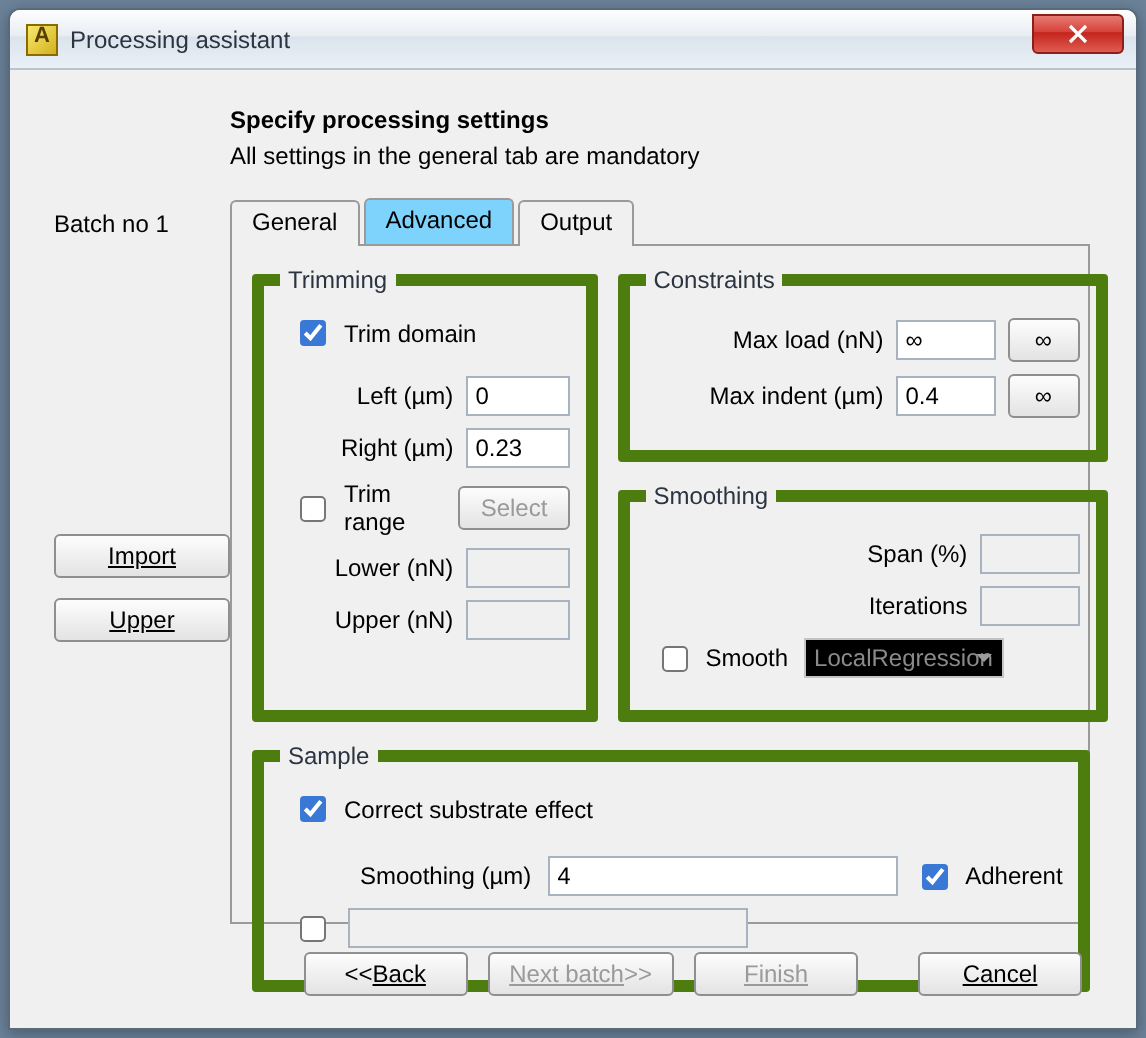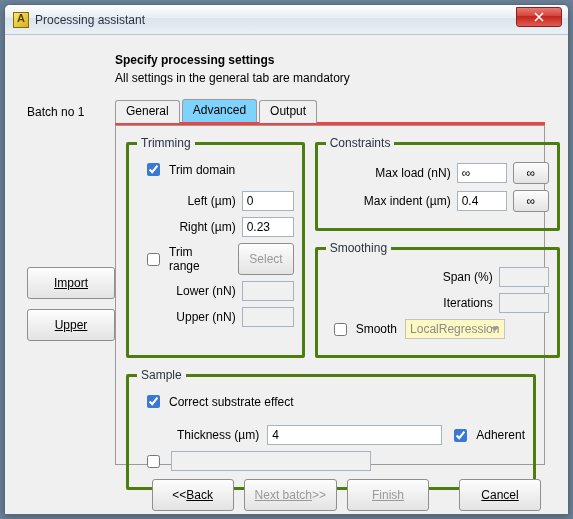--- a/index.html
+++ b/index.html
@@ -11,40 +11,40 @@
 .titlebar .ttext { color:#2b3440; }
 .closebtn { margin-left:auto; width:46px; height:20px; background: linear-gradient(#e67a72,#d5423a 45%,#c3251c 46%,#df5b52); border:1px solid #8a2018; border-radius:0 3px 3px 3px; color:#fff; display:flex; align-items:center; justify-content:center; margin-right:6px; margin-top:-6px; cursor:pointer; }
 .closebtn svg { width:10px; height:10px; }
 .client { padding: 18px 22px 14px 22px; background:#f0f0f0; height:calc(100% - 30px); }
 .hdr-title { font-weight:bold; margin-left:88px; }
 .hdr-sub { margin:4px 0 14px 88px; }
 .row { display:flex; }
 .leftcol { width:88px; display:flex; flex-direction:column; }
 .batchlbl { margin-top:6px; }
 .sidebtns { margin-top:148px; display:flex; flex-direction:column; gap:10px; }
-.btn { background:linear-gradient(#fdfdfd,#e3e3e3); border:1px solid #8f8f8f; border-radius:3px; height:32px; padding:0 10px; cursor:pointer; display:inline-flex; align-items:center; justify-content:center; }
+.btn { background:linear-gradient(#fdfdfd,#e3e3e3); border:1px solid #8f8f8f; border-radius:3px; height:22px; padding:0 10px; cursor:pointer; display:inline-flex; align-items:center; justify-content:center; }
 .btn.disabled { color:#9a9a9a; cursor:default; }
 .btn .ul { text-decoration:underline; }
-.tabs { display:flex; border-bottom:4px solid #ef4444; margin-bottom:-1px; }
+.tabs { display:flex; border-bottom:1px solid #ef4444; margin-bottom:-1px; }
 .tab { padding:3px 10px 4px; border:1px solid #9a9a9a; border-bottom:none; background:#f0f0f0; border-radius:3px 3px 0 0; margin-right:2px; cursor:pointer; position:relative; top:1px; }
 .tab.active { background:#7dd3fc; top:0; padding-bottom:5px; }
 .tabbody { border:1px solid #9a9a9a; background:#fff; padding:10px; width:430px; height:340px; background:#f0f0f0; }
 .cols { display:flex; gap:10px; }
-fieldset { border:3px solid #4d7c0f; border-radius:2px; padding:6px 8px 10px; margin:0; }
+fieldset { border:6px solid #4d7c0f; border-radius:2px; padding:6px 8px 10px; margin:0; }
 legend { padding:0 4px; color:#2b3440; }
 .field { display:flex; align-items:center; justify-content:flex-end; gap:6px; margin:6px 0; }
 .field label { white-space:nowrap; }
 input.txt { height:20px; border:1px solid #a7b4c0; padding:1px 4px; background:#fff; }
 input.txt.dis { background:#f0f0f0; color:#888; }
 .chk { display:inline-flex; align-items:center; gap:6px; }
 input[type=checkbox]{ width:13px; height:13px; accent-color:#3a78d6; }
 .small { width:50px; }
 .med { width:52px; }
 .wide { width:175px; }
-.sel { height:20px; border:1px solid #c4c4c4; background:#fef9c3; color:#8a8a8a; padding:1px 14px 1px 4px; position:relative; display:inline-flex; align-items:center; width:100px; }
+.sel { height:20px; border:1px solid #c4c4c4; background:#000000; color:#8a8a8a; padding:1px 14px 1px 4px; position:relative; display:inline-flex; align-items:center; width:100px; }
 .sel::after{ content:""; position:absolute; right:5px; top:7px; border:4px solid transparent; border-top-color:#9a9a9a;}
 .infbtn { width:36px; height:22px; }
 .footer { display:flex; justify-content:flex-end; gap:10px; margin:14px 4px 0 0; }
 .footer .btn { min-width:82px; }
 .lfs { width:200px; }
 .rfs { width:245px; }
 </style>
 </head>
 <body>
 
@@ -88,21 +88,21 @@
                 <span>Trim domain</span>
               </div>
               <div class="field">
                   <label>Left (µm)</label>
                   <input class="txt med" value="0" style="">
                 </div>
               <div class="field">
                   <label>Right (µm)</label>
                   <input class="txt med" value="0.23" style="">
                 </div>
-              <div class="field" style="justify-content:center; margin-left:6px; gap:36px">
+              <div class="field" style="justify-content:center; margin-left:6px; gap:24px">
                 <span class="chk">
                     <input type="checkbox" style="">
                     <span>Trim range</span>
                   </span>
                 <button class="btn disabled" style="width:58px">Select</button>
               </div>
               <div class="field">
                   <label>Lower (nN)</label>
                   <input class="txt dis med" disabled="" style="">
                 </div>
@@ -147,21 +147,21 @@
               </fieldset>
             </div>
           </div>
           <fieldset style="margin-top:10px">
             <legend>Sample</legend>
             <div class="chk" style="margin:4px 0 8px 6px">
               <input type="checkbox" checked="" style="">
               <span>Correct substrate effect</span>
             </div>
             <div class="field" style="justify-content:flex-start; margin-left:40px; gap:8px">
-              <label>Thickness (µm)</label>
+              <label>Smoothing (µm)</label>
               <input class="txt wide" value="4" style="">
               <span class="chk">
                   <input type="checkbox" checked="" style="">
                   <span>Adherent</span>
                 </span>
             </div>
             <div class="field" style="justify-content:flex-start; margin-left:6px; gap:8px">
               <span class="chk">
                   <input type="checkbox" style="">
                 </span>

